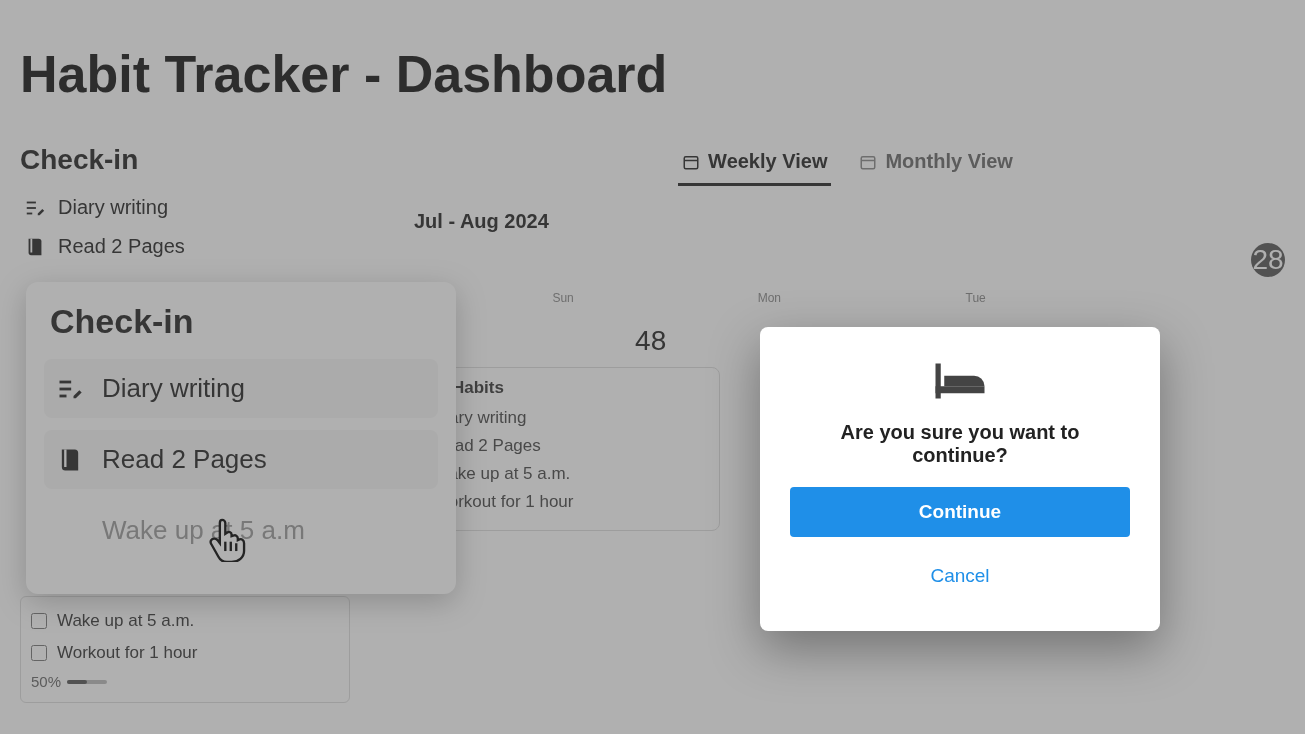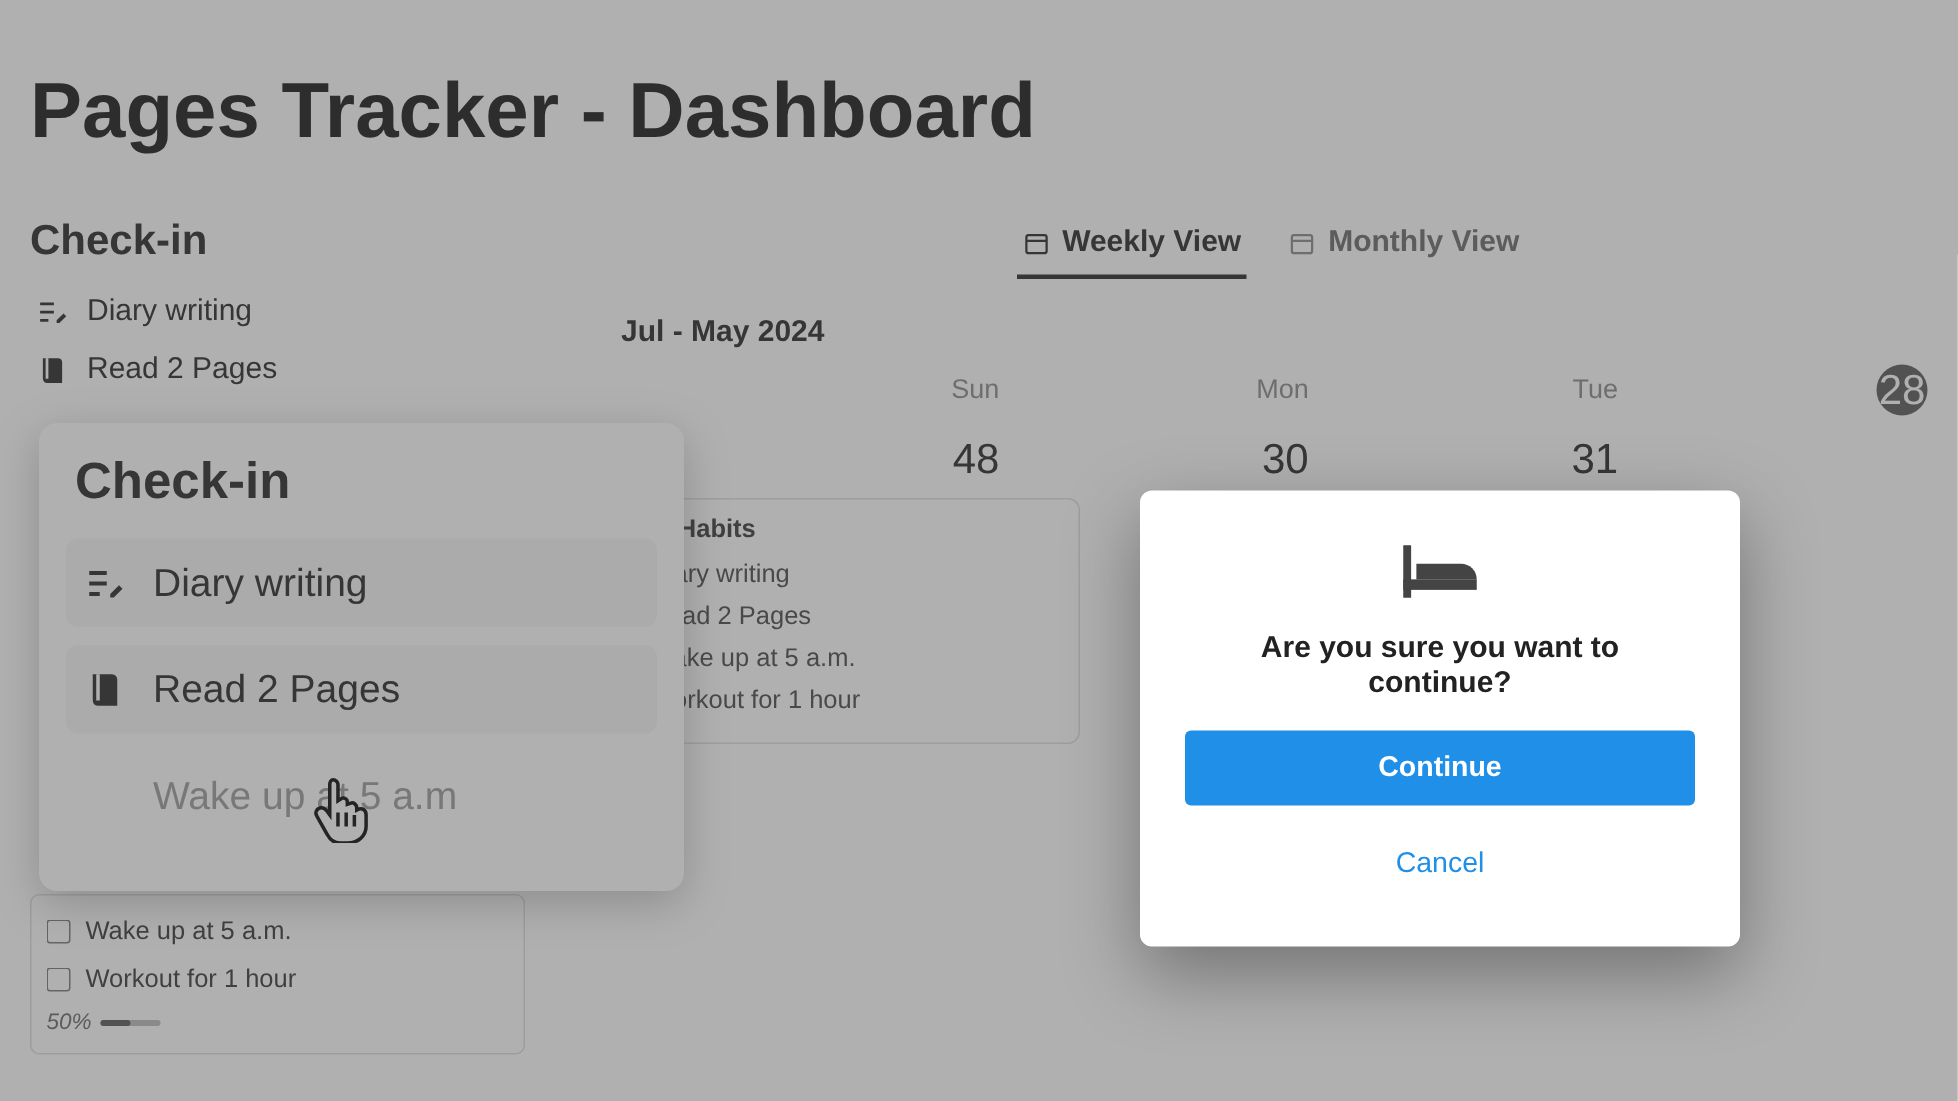--- a/index.html
+++ b/index.html
@@ -20,32 +20,32 @@
   .checkin-list .item .ico { width:22px; height:22px; display:flex; align-items:center; justify-content:center; }
 
   .tabs { display:flex; gap:24px; align-items:center; margin-left: 10px; justify-content: center; }
   .tab { display:flex; align-items:center; gap:8px; font-size:20px; font-weight:600; color:#666; padding:6px 4px 10px; border-bottom:3px solid transparent; }
   .tab.active { color:#222; border-bottom-color:#222; }
   .tab .cal-ico { width:18px; height:18px; }
 
   .period { font-size:20px; font-weight:600; color:#222; margin:24px 0 10px 14px; }
 
   .daygrid { display:grid; grid-template-columns: repeat(4, 1fr); margin-left:60px; }
-  .dayhead { text-align:right; font-size:18px; color:#888; padding:6px 0 20px; }
+  .dayhead { text-align:center; font-size:12px; color:#888; padding:6px 0 20px;margin-top:42px; }
   .daynum { text-align:right; font-size:28px; color:#222; }
   .daynum .today { display:inline-flex; width:34px; height:34px; border-radius:50%; background:#555; color:#fff; align-items:center; justify-content:center; }
 
   .daycard { margin-top:10px; margin-left:20px; width:300px; background:#fff; border:1px solid #ddd; border-radius:8px; padding:10px 12px 14px; font-size:17px; color:#444; }
   .daycard .card-title { font-weight:600; color:#333; margin-bottom:6px; }
   .daycard .line { padding:4px 0; }
 
   .habit-card { margin-top:330px; border:1px solid #ddd; border-radius:6px; padding:8px 10px 12px; width:330px; }
   .habit-card .row { display:flex; align-items:center; gap:10px; font-size:17px; color:#333; padding:6px 0;}
   .habit-card input[type=checkbox]{ width:16px; height:16px; }
-  .habit-card .pct { color:#666; font-size:15px; padding-top:4px; display:flex; align-items:center; gap:6px;font-style:italic;}
+  .habit-card .pct { color:#666; font-size:15px; padding-top:4px; display:flex; align-items:center; gap:6px;}
   .habit-card .pct .bar { width:40px; height:4px; background:#bbb; border-radius:2px; position:relative;}
   .habit-card .pct .bar::after { content:""; position:absolute; left:0; top:0; height:100%; width:50%; background:#555; border-radius:2px;}
 
   .popup-checkin {
     position:absolute; left:26px; top:282px; width:430px; background:#fff;
     border-radius:12px; box-shadow:0 8px 30px rgba(0,0,0,.25); padding:20px 18px 22px;
   }
   .popup-checkin h2 { font-size:34px; font-weight:700; color:#222; margin:0 0 18px 6px; }
   .popup-checkin .pitem {
     display:flex; align-items:center; gap:18px; padding:14px 12px; border-radius:8px;
@@ -71,21 +71,21 @@
   .modal .btn { width:100%; padding:14px 0; border:none; border-radius:4px; font-size:19px; font-weight:600; cursor:pointer; }
   .modal .btn.primary { background:#1f8fe8; color:#fff; }
   .modal .btn.link { background:transparent; color:#1f8fe8; font-weight:500; margin-top:14px; }
 
   svg { display:block; }
 </style>
 </head>
 <body>
 
 <div class="page">
-  <h1 class="page-title">Pages Tracker - Dashboard</h1>
+  <h1 class="page-title">Habit Tracker - Dashboard</h1>
 
   <div class="layout">
     <div class="left">
       <div class="section-heading">Check-in</div>
       <div class="checkin-list">
         <div class="item">
           <span class="ico">
             <svg viewBox="0 0 24 24" width="22" height="22" fill="none" stroke="#222" stroke-width="2">
               <line x1="3" y1="6" x2="13" y2="6"></line>
                 <line x1="3" y1="12" x2="13" y2="12"></line>
@@ -137,21 +137,21 @@
           <span class="cal-ico">
             <svg viewBox="0 0 24 24" width="18" height="18" fill="none" stroke="#888" stroke-width="2">
                 <rect x="3" y="5" width="18" height="16" rx="2"></rect>
                 <line x1="3" y1="10" x2="21" y2="10"></line>
               </svg>
           </span>
           <span>Monthly View</span>
         </div>
       </div>
 
-      <div class="period">Jul - May 2024</div>
+      <div class="period">Jul - Aug 2024</div>
 
       <div class="daygrid">
         <div class="dayhead">Sun</div>
         <div class="dayhead">Mon</div>
         <div class="dayhead">Tue</div>
 
         <div class="daynum"><span class="today">28</span></div>
         <div class="daynum">48</div>
         <div class="daynum">30</div>
         <div class="daynum">31</div>

